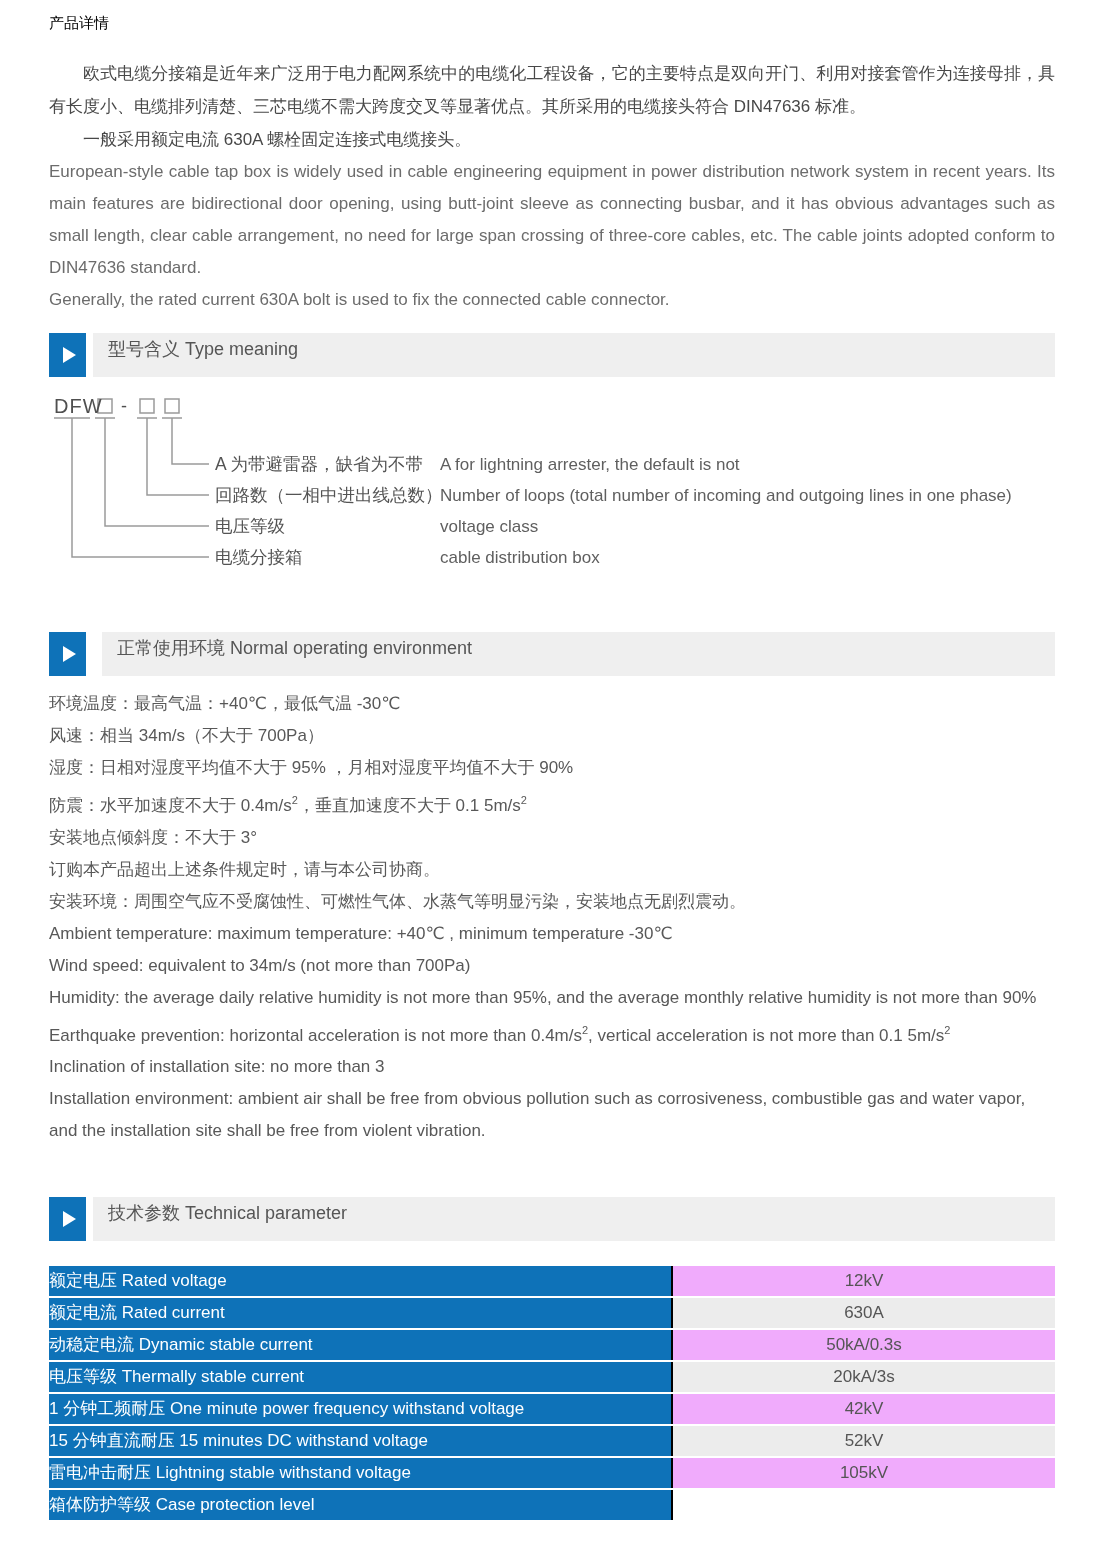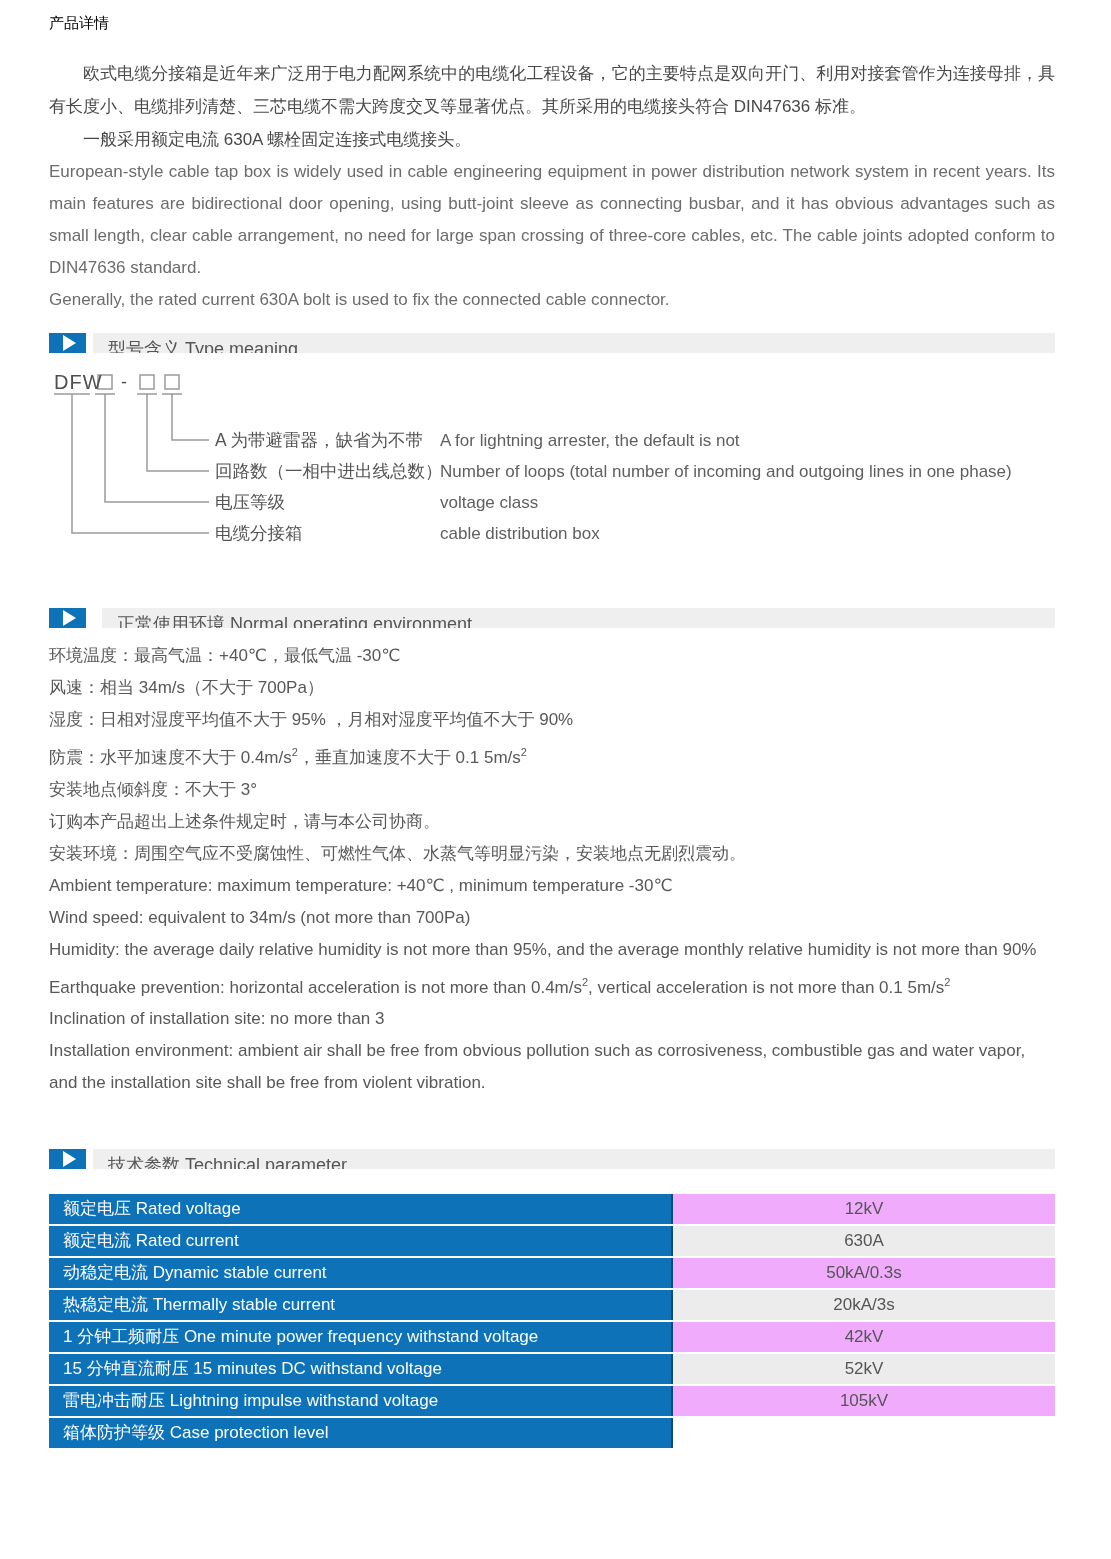--- a/index.html
+++ b/index.html
@@ -18,21 +18,21 @@
 
   .page-title{
     font-size:15px;font-weight:normal;color:#000;line-height:20px;margin:0;
   }
 
   .intro{margin-top:24px;}
   .intro p{margin:0;text-align:justify;}
   .intro .zh{font-size:17px;line-height:33px;color:#484848;text-indent:2em;}
   .intro .en{font-size:17px;line-height:32px;color:#6c6c6c;}
 
-  .section-head{display:flex;height:20px;align-items:stretch;}
+  .section-head{display:flex;height:44px;align-items:stretch;}
   .section-head.first{margin-top:17px;}
   .section-head.second{margin-top:57px;gap:9px;}
   .section-head.third{margin-top:50px;}
   .sec-icon{
     width:37px;background:var(--accent);flex:0 0 37px;
     display:flex;align-items:center;justify-content:center;
   }
   .sec-icon .tri{
     width:0;height:0;
     border-left:13px solid #fff;
@@ -54,21 +54,21 @@
   .diagram .lab-en{font-size:17px;fill:#5f5f5f;}
 
   .env{margin-top:12px;}
   .env-line{font-size:17px;line-height:32px;color:#585858;text-align:left;}
   sup{font-size:11px;}
 
   .tech-table{margin-top:25px;}
   .t-row{display:flex;height:30px;margin-bottom:2px;font-size:17px;}
   .t-param{
     width:624px;flex:0 0 624px;background:var(--accent);color:#fff;
-    line-height:30px;padding-left:14px;border-right:2px solid #0c4a6e;
+    line-height:30px;border-right:2px solid #000000;
     white-space:nowrap;overflow:hidden;
   }
   .t-value{flex:1;text-align:center;line-height:30px;color:#555;background:#f0abfc;}
   .t-row:nth-child(even) .t-value{background:var(--alt-gray);}
 </style>
 </head>
 <body>
 
 <div class="content">
 
@@ -152,33 +152,33 @@
     </div>
     <div class="t-row">
       <div class="t-param">额定电流 Rated current</div>
       <div class="t-value">630A</div>
     </div>
     <div class="t-row">
       <div class="t-param">动稳定电流 Dynamic stable current</div>
       <div class="t-value">50kA/0.3s</div>
     </div>
     <div class="t-row">
-      <div class="t-param">热稳定电流 Thermally stable current</div>
+      <div class="t-param">电压等级 Thermally stable current</div>
       <div class="t-value">20kA/3s</div>
     </div>
     <div class="t-row">
       <div class="t-param">1 分钟工频耐压 One minute power frequency withstand voltage</div>
       <div class="t-value">42kV</div>
     </div>
     <div class="t-row">
       <div class="t-param">15 分钟直流耐压 15 minutes DC withstand voltage</div>
       <div class="t-value">52kV</div>
     </div>
     <div class="t-row">
-      <div class="t-param">雷电冲击耐压 Lightning impulse withstand voltage</div>
+      <div class="t-param">雷电冲击耐压 Lightning stable withstand voltage</div>
       <div class="t-value">105kV</div>
     </div>
     <div class="t-row">
       <div class="t-param">箱体防护等级 Case protection level</div>
     </div>
   </div>
 
 </div>
 
 </body></html>

